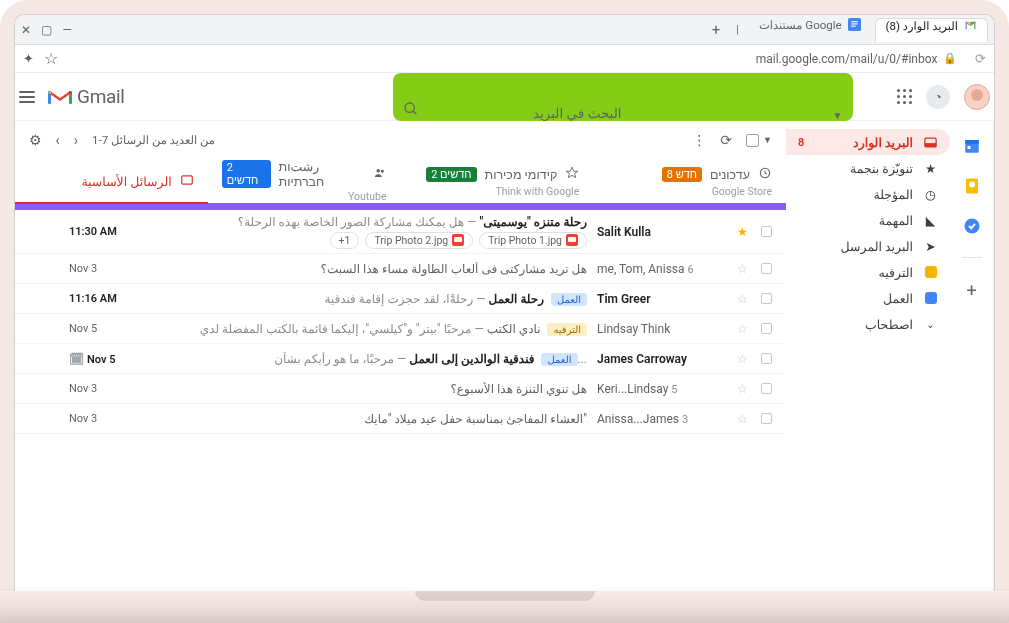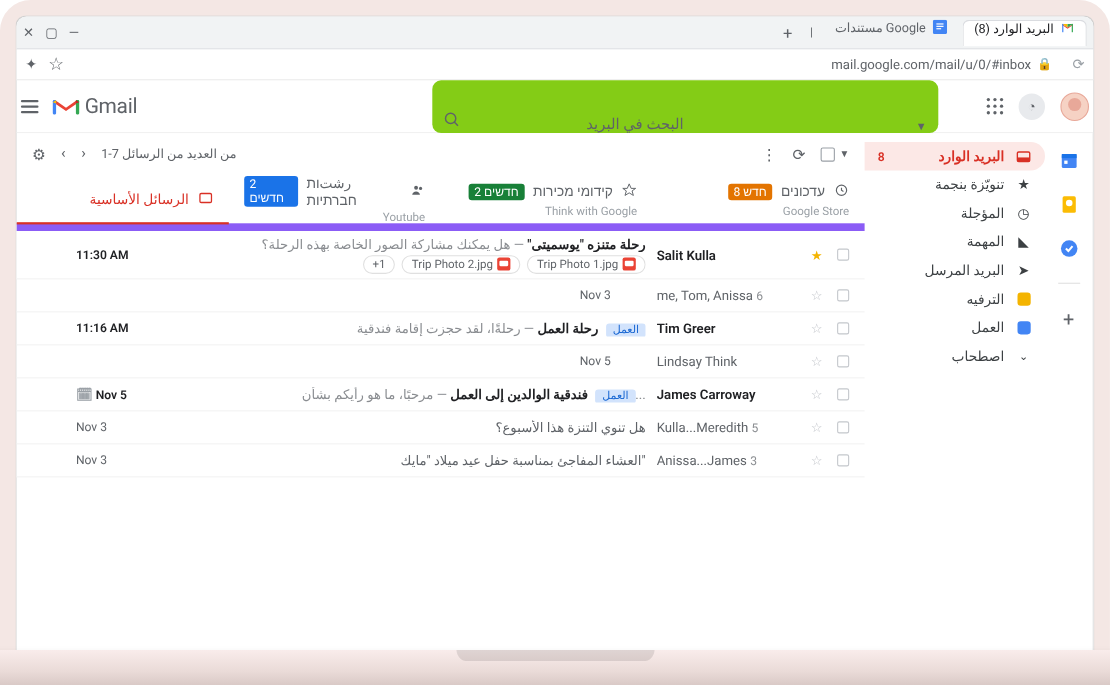--- a/index.html
+++ b/index.html
@@ -429,50 +429,52 @@
                   </span>
           </div>
         </div>
         <span class="date">11:30 AM</span>
       </div>
 
       <div class="row">
         <span class="rcb"></span>
         <span class="star">☆</span>
         <span class="sender"><span>me, Tom, Anissa</span> <span class="scount">6</span></span>
+        <span class="content">هل تريد مشاركتى فى ألعاب الطاولة مساء هذا السبت؟</span>
         <span class="date">Nov 3</span>
       </div>
 
       <div class="row unread">
         <span class="rcb"></span>
         <span class="star">☆</span>
         <span class="sender">Tim Greer</span>
         <span class="content"><span class="tag work">العمل</span> <span class="subj">رحلة العمل</span><span class="snip"> — رحلةًا، لقد حجزت إقامة فندقية</span></span>
         <span class="date">11:16 AM</span>
       </div>
 
       <div class="row">
         <span class="rcb"></span>
         <span class="star">☆</span>
         <span class="sender">Lindsay Think</span>
+        <span class="content"><span class="tag ent">الترفيه</span> <span>نادي الكتب</span><span class="snip"> — مرحبًا "بيتر" و"كيلسي"، إليكما قائمة بالكتب المفضلة لدي</span></span>
         <span class="date">Nov 5</span>
       </div>
 
       <div class="row unread">
         <span class="rcb"></span>
         <span class="star">☆</span>
         <span class="sender">James Carroway</span>
         <span class="content"><span class="tag work">العمل</span> <span class="subj">فندقية الوالدين إلى العمل</span><span class="snip"> — مرحبًا، ما هو رأيكم بشأن...</span></span>
         <span class="date"><span class="cal-marker">🗓</span> <span>Nov 5</span></span>
       </div>
 
       <div class="row">
         <span class="rcb"></span>
         <span class="star">☆</span>
-        <span class="sender"><span>Kulla...Meredith</span> <span class="scount">5</span></span>
+        <span class="sender"><span>Keri...Lindsay</span> <span class="scount">5</span></span>
         <span class="content">هل تنوي التنزة هذا الأسبوع؟</span>
         <span class="date">Nov 3</span>
       </div>
 
       <div class="row">
         <span class="rcb"></span>
         <span class="star">☆</span>
         <span class="sender"><span>Anissa...James</span> <span class="scount">3</span></span>
         <span class="content">العشاء المفاجئ بمناسبة حفل عيد ميلاد "مايك"</span>
         <span class="date">Nov 3</span>

